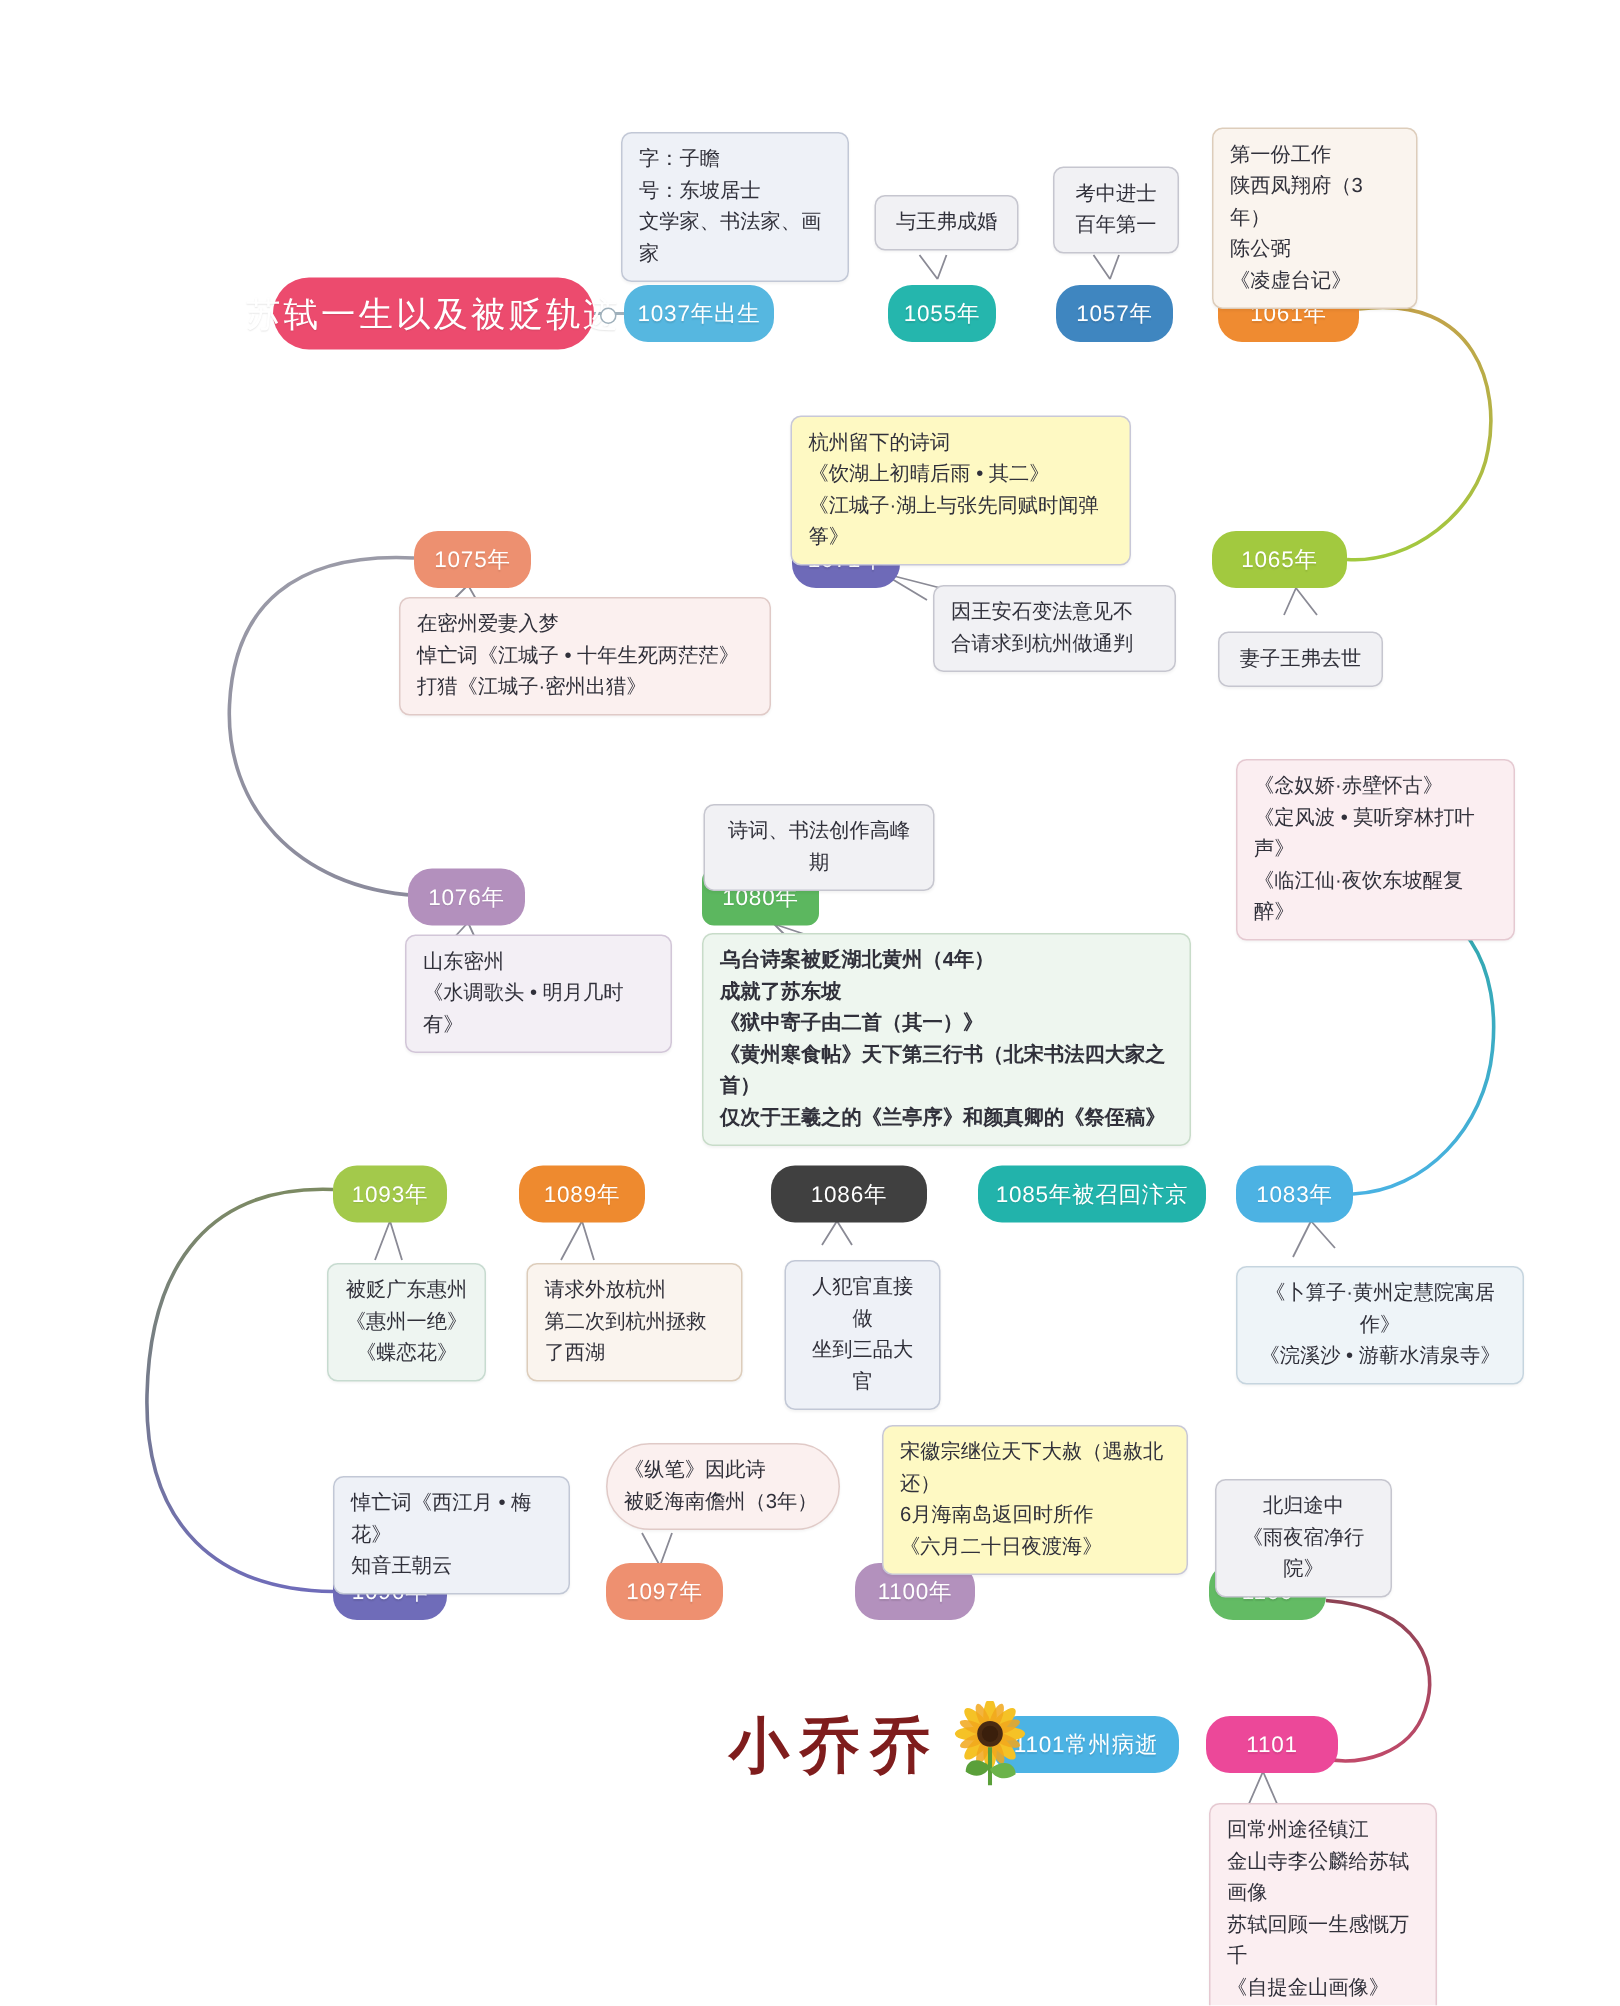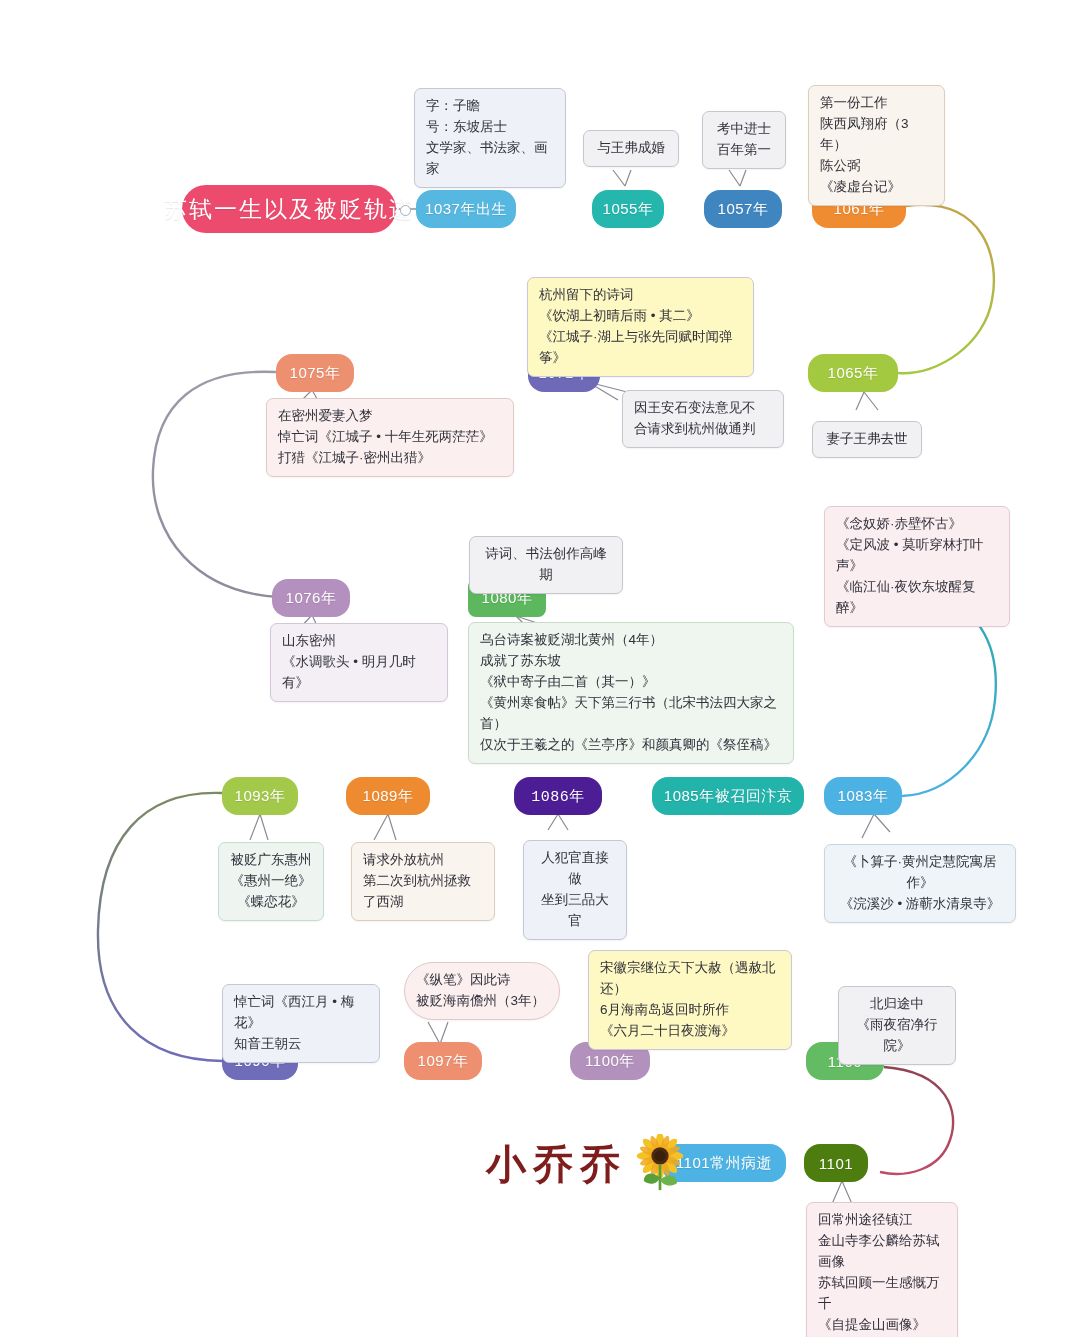--- a/index.html
+++ b/index.html
@@ -251,37 +251,37 @@
   <div class="node" style="left:272px;top:579px;width:78px;height:38px;background:#b390bd;">1076年</div>
 
   <div class="node" style="left:468px;top:579px;width:78px;height:38px;background:#5cb75f;border-radius:8px;">1080年</div>
 
   <div class="node" style="left:826px;top:579px;width:78px;height:38px;background:#ea4c6f;">1082年</div>
 
   <div class="node" style="left:824px;top:777px;width:78px;height:38px;background:#4cb2e3;">1083年</div>
 
   <div class="node" style="left:652px;top:777px;width:152px;height:38px;background:#22b3ab;">1085年被召回汴京</div>
 
-  <div class="node" style="left:514px;top:777px;width:88px;height:38px;background:#4c1d95;font-family:Liberation Mono, monospace;">1086年</div>
+  <div class="node" style="left:514px;top:777px;width:104px;height:38px;background:#404040;">1086年</div>
 
   <div class="node" style="left:346px;top:777px;width:84px;height:38px;background:#ee8a2f;">1089年</div>
 
   <div class="node" style="left:222px;top:777px;width:76px;height:38px;background:#a3c94b;">1093年</div>
 
   <div class="node" style="left:222px;top:1042px;width:76px;height:38px;background:#6f6cb9;">1096年</div>
 
   <div class="node" style="left:404px;top:1042px;width:78px;height:38px;background:#ee9070;">1097年</div>
 
   <div class="node" style="left:570px;top:1042px;width:80px;height:38px;background:#b391bd;">1100年</div>
 
   <div class="node" style="left:806px;top:1042px;width:78px;height:38px;background:#63bb64;">1100</div>
 
   <div class="node" style="left:662px;top:1144px;width:124px;height:38px;background:#4cb3e4;">1101常州病逝</div>
 
-  <div class="node" style="left:804px;top:1144px;width:64px;height:38px;background:#4d7c0f;">1101</div>
+  <div class="node" style="left:804px;top:1144px;width:88px;height:38px;background:#ec4899;">1101</div>
 
   <div class="callout c-blue" style="left:414px;top:88px;width:152px;">字：子瞻
 号：东坡居士
 文学家、书法家、画家</div>
 
   <div class="callout c-grey" style="left:583px;top:130px;width:96px;text-align:center;">与王弗成婚</div>
 
   <div class="callout c-grey" style="left:702px;top:111px;width:84px;text-align:center;">考中进士
 百年第一</div>
 
@@ -301,21 +301,21 @@
 
   <div class="callout c-pinkl" style="left:266px;top:398px;width:248px;">在密州爱妻入梦
 悼亡词《江城子 • 十年生死两茫茫》
 打猎《江城子·密州出猎》</div>
 
   <div class="callout c-purp" style="left:270px;top:623px;width:178px;">山东密州
 《水调歌头 • 明月几时有》</div>
 
   <div class="callout c-grey" style="left:469px;top:536px;width:154px;text-align:center;">诗词、书法创作高峰期</div>
 
-  <div class="callout c-green" style="left:468px;top:622px;width:326px;">乌台诗案被贬湖北黄州（4年）
+  <div class="callout c-green" style="left:468px;top:622px;width:326px;font-weight:bold;">乌台诗案被贬湖北黄州（4年）
 成就了苏东坡
 《狱中寄子由二首（其一）》
 《黄州寒食帖》天下第三行书（北宋书法四大家之首）
 仅次于王羲之的《兰亭序》和颜真卿的《祭侄稿》</div>
 
   <div class="callout c-pink2" style="left:824px;top:506px;width:186px;">《念奴娇·赤壁怀古》
 《定风波 • 莫听穿林打叶声》
 《临江仙·夜饮东坡醒复醉》</div>
 
   <div class="callout c-sky" style="left:824px;top:844px;width:192px;text-align:center;">《卜算子·黄州定慧院寓居作》
@@ -334,21 +334,21 @@
   <div class="callout c-blue" style="left:222px;top:984px;width:158px;">悼亡词《西江月 • 梅花》
 知音王朝云</div>
 
   <div class="callout c-pinkl" style="left:404px;top:962px;width:156px;border-radius:32px;">《纵笔》因此诗
 被贬海南儋州（3年）</div>
 
   <div class="callout c-lav" style="left:588px;top:950px;width:204px;">宋徽宗继位天下大赦（遇赦北还）
 6月海南岛返回时所作
 《六月二十日夜渡海》</div>
 
-  <div class="callout c-grey" style="left:810px;top:986px;width:118px;text-align:center;margin-left:28px;">北归途中
+  <div class="callout c-grey" style="left:810px;top:986px;width:118px;text-align:center;">北归途中
 《雨夜宿净行院》</div>
 
   <div class="callout c-pink2" style="left:806px;top:1202px;width:152px;">回常州途径镇江
 金山寺李公麟给苏轼画像
 苏轼回顾一生感慨万千
 《自提金山画像》</div>
 
   <div id="brand" style="left:486px;top:1134px;">
     <span class="bt">小乔乔</span>
     <svg class="sunflower" viewBox="0 0 60 66">

